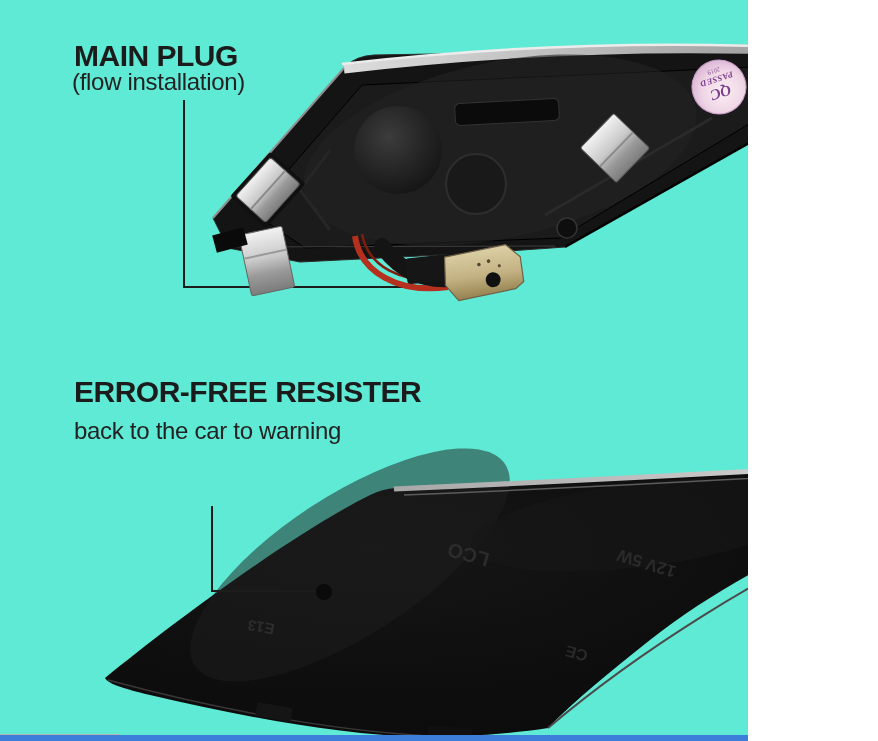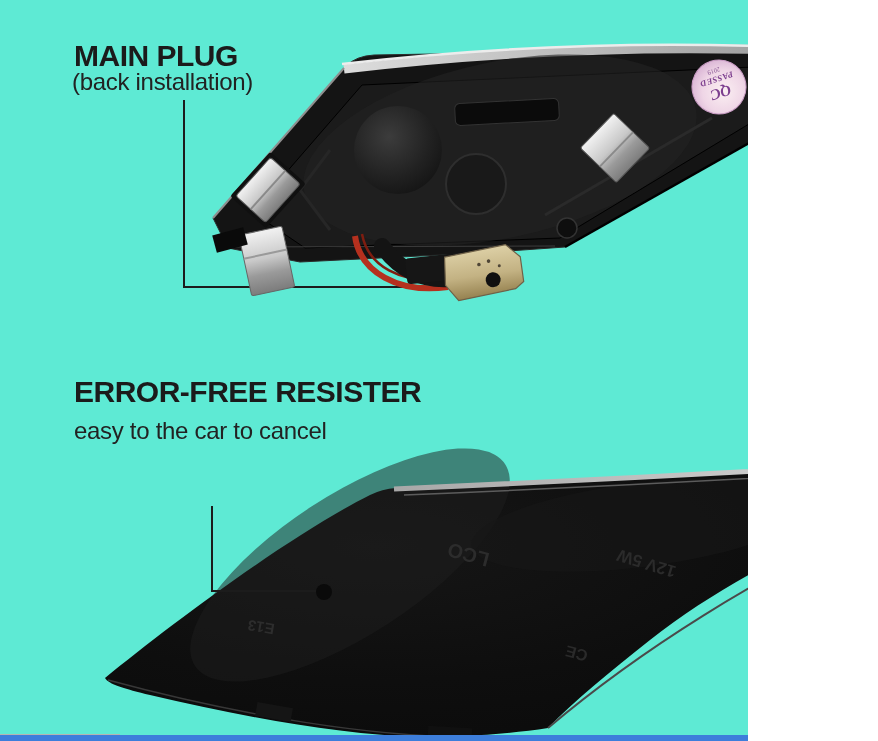--- a/index.html
+++ b/index.html
@@ -16,25 +16,25 @@
   .corner-line{position:absolute;height:2px;background:#b7b4b0;}
   .corner-line.left{left:0;top:734px;width:120px;}
   .corner-line.right{left:836px;top:734px;width:42px;}
 </style>
 </head>
 <body>
 
 <div class="stage">
 
   <div class="abs callout-title" style="left:74px;top:40px;">MAIN PLUG</div>
-  <div class="abs callout-sub" style="left:72px;top:68px;">(back installation)</div>
+  <div class="abs callout-sub" style="left:72px;top:68px;">(flow installation)</div>
 
   <div class="abs callout-title" style="left:74px;top:376px;">ERROR-FREE RESISTER</div>
   <div class="abs callout-para" style="left:74px;top:418px;">
-    <div>easy to the car to cancel</div>
+    <div>back to the car to warning</div>
   </div>
 
   <svg class="photo-svg" width="878" height="741" viewBox="0 0 878 741">
     <defs>
       <radialGradient id="domeGrad" cx="40%" cy="35%" r="75%">
         <stop offset="0%" stop-color="#3c3c3c"></stop>
           <stop offset="60%" stop-color="#222"></stop>
           <stop offset="100%" stop-color="#121212"></stop>
       </radialGradient>
       <linearGradient id="silver" x1="0" y1="0" x2="0" y2="1">

